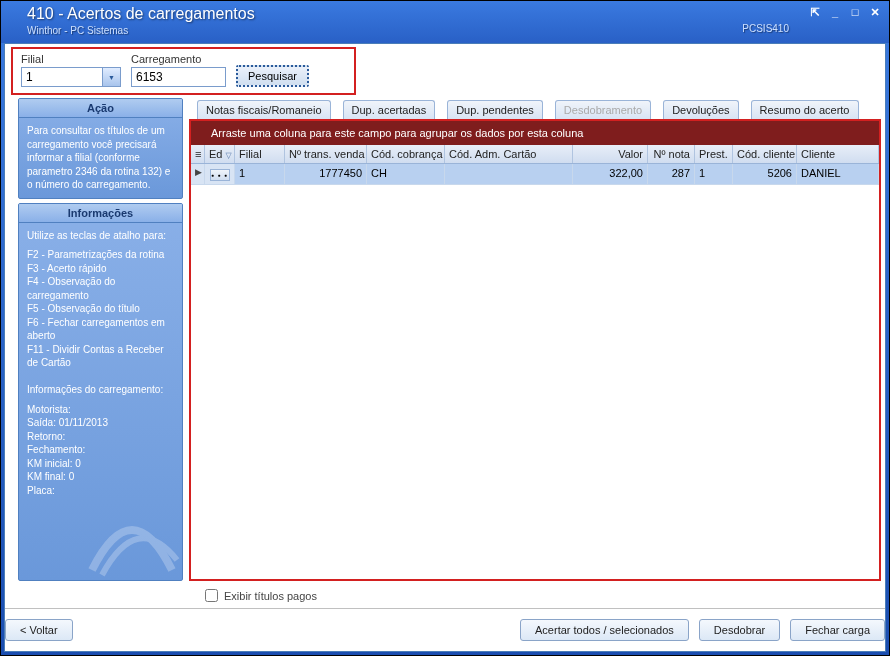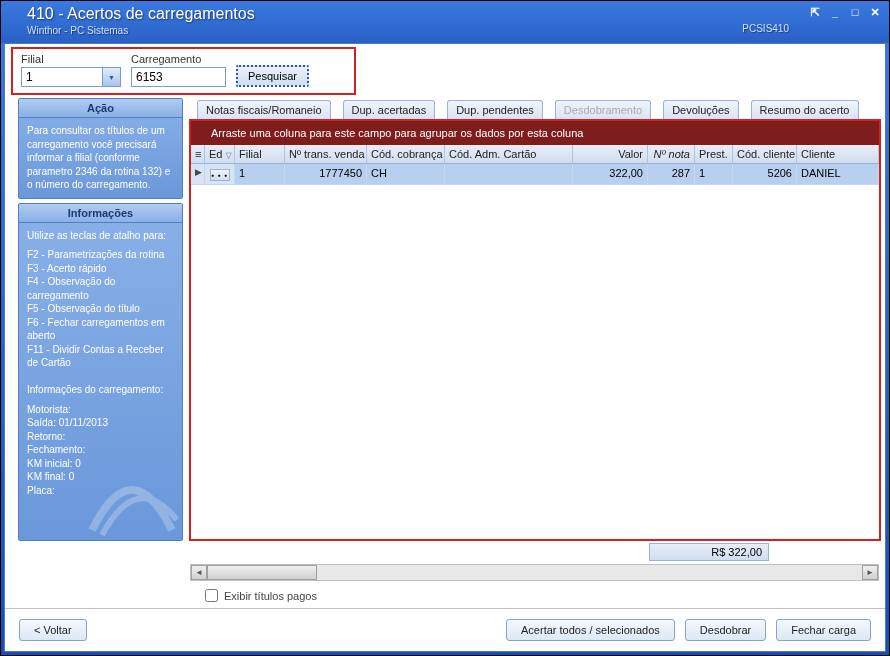--- a/index.html
+++ b/index.html
@@ -49,21 +49,21 @@
     .grid-wrapper { flex: 1; background: #fff; overflow: hidden; display: flex; flex-direction: column; }
     .grid-header { display: flex; background: linear-gradient(to bottom, #e8eef8, #d0ddf0); border-bottom: 1px solid #9ab4d8; }
     .grid-header .gh { border-right: 1px solid #b0c4e0; padding: 3px 4px; font-size: 11px; color: #222; white-space: nowrap; overflow: hidden; }
     .gh.opts { width: 14px; background: linear-gradient(to bottom, #e8eef8, #d0ddf0); text-align: center; }
     .gh.ed { width: 30px; }
     .gh.filial { width: 50px; display: flex; align-items: center; gap: 4px;}
     .gh.trans { width: 82px; text-align: right;}
     .gh.cob { width: 78px; }
     .gh.adm { width: 128px; }
     .gh.valor { width: 75px; text-align: right;}
-    .gh.nota { width: 47px; text-align: right; font-style: italic;}
+    .gh.nota { width: 47px; text-align: right;}
     .gh.prest { width: 38px; }
     .gh.ccli { width: 64px; text-align: right;}
     .gh.cliente { flex: 1; }
     .sort-arrow { color: #6080b0; font-size: 8px; }
     
     .grid-row { display: flex; background: #b8d0f0; }
     .grid-row .gc { border-right: 1px solid #c8d8ec; border-bottom: 1px solid #c8d8ec; padding: 3px 4px; font-size: 11px; white-space: nowrap; overflow: hidden;}
     .gc.rowind { width: 14px; text-align: center; background: #d8e4f4; color: #444; font-size: 9px;}
     .gc.ed { width: 30px; text-align: center; background: #d8e4f4;}
     .ed-btn { display: inline-block; width: 20px; height: 12px; background: linear-gradient(to bottom, #f0f4fa, #d0ddf0); border: 1px solid #9ab4d8; font-size: 5px; line-height: 10px; letter-spacing: 1px; text-align: center; cursor: pointer;}
@@ -83,21 +83,21 @@
     .total-bar { display: flex; justify-content: flex-end; padding-right: 110px;}
     .total-box { width: 120px; border: 1px solid #9ab4d8; background: linear-gradient(to bottom, #e8eef8, #d0ddf0); padding: 2px 6px; text-align: right; font-size: 11px;}
     .hscroll { height: 17px; background: #e8e8e8; border: 1px solid #c0c0c0; margin-top: 3px; position: relative; display: flex; align-items: center;}
     .hscroll-arrow { width: 16px; height: 15px; background: linear-gradient(to bottom,#f0f0f0,#d0d0d0); border: 1px solid #a0a0a0; display: flex; align-items: center; justify-content: center; font-size: 8px; color: #555; cursor: pointer;}
     .hscroll-track { flex: 1; height: 15px; position: relative; }
     .hscroll-thumb { position: absolute; left: 0; top: 0; width: 110px; height: 15px; background: linear-gradient(to bottom,#f0f0f0,#d0d0d0); border: 1px solid #a0a0a0; cursor: pointer;}
     
     .checkbox-row { margin: 8px 0 6px 200px; display: flex; align-items: center; gap: 6px; font-size: 11px; color: #444;}
     .checkbox-row input { width: 13px; height: 13px; }
     
-    .bottom-buttons { border-top: 1px solid #c0c0c0; padding: 10px 14px; display: flex; justify-content: space-between; align-items: center; background: #fff;}
+    .bottom-buttons { border-top: 1px solid #c0c0c0; padding: 10px 0; display: flex; justify-content: space-between; align-items: center; background: #fff;}
     .btn { padding: 4px 14px; border: 1px solid #8aa4c8; background: linear-gradient(to bottom, #f4f8fd, #dce8f6); border-radius: 3px; font-size: 11px; cursor: pointer; color: #222;}
     .btn-group { display: flex; gap: 10px; }
   </style>
 </head>
 <body>
 
 <div class="window">
   <div class="titlebar">
     <div class="titlebar-title">410 - Acertos de carregamentos</div>
     <div class="titlebar-subtitle">Winthor - PC Sistemas</div>
@@ -199,32 +199,20 @@
               <div class="gc prest">1</div>
               <div class="gc ccli">5206</div>
               <div class="gc cliente">DANIEL </div>
             </div>
             <div class="grid-empty"></div>
           </div>
         </div>
       </div>
     </div>
 
-    <div class="bottom-extras">
-      <div class="total-bar">
-        <div class="total-box">R$ 322,00</div>
-      </div>
-      <div class="hscroll">
-        <div class="hscroll-arrow">◄</div>
-        <div class="hscroll-track">
-          <div class="hscroll-thumb"></div>
-        </div>
-        <div class="hscroll-arrow">►</div>
-      </div>
-    </div>
 
     <div class="checkbox-row">
       <input type="checkbox" style="">
       <span>Exibir títulos pagos</span>
     </div>
 
     <div class="bottom-buttons">
       <button class="btn">&lt; Voltar</button>
       <div class="btn-group">
         <button class="btn">Acertar todos / selecionados</button>

